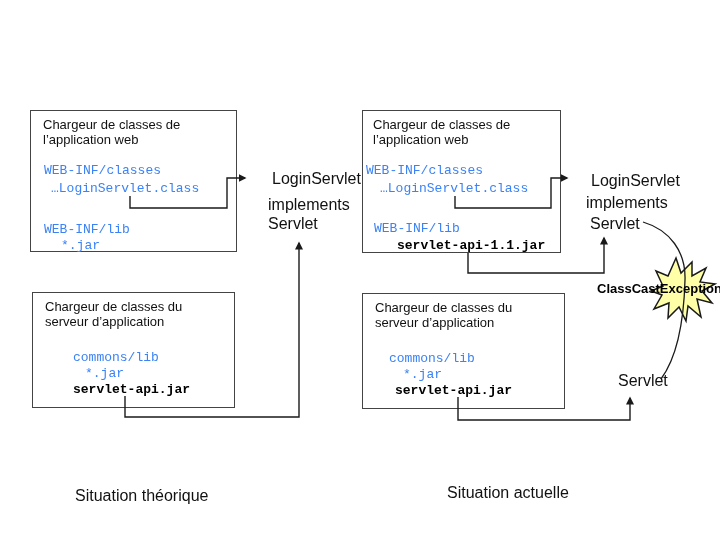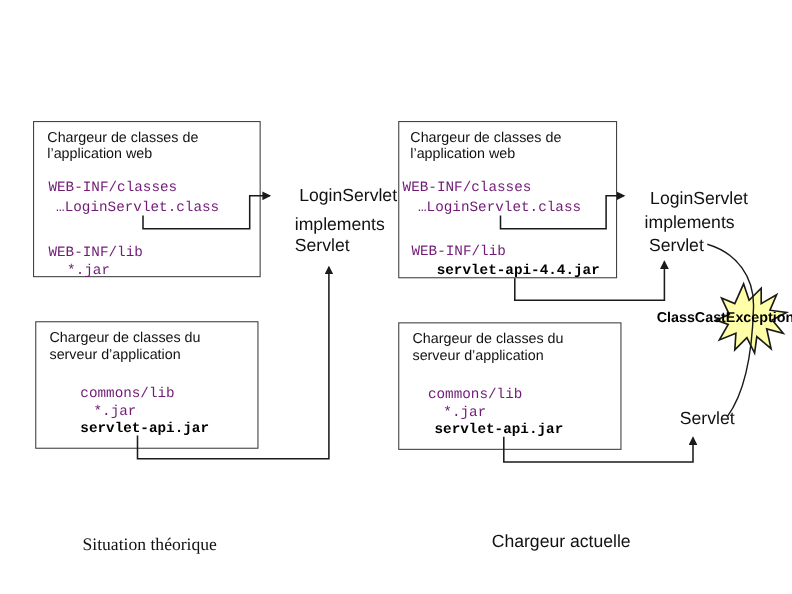--- a/index.html
+++ b/index.html
@@ -9,21 +9,21 @@
   }
   .box{
     position:absolute;background:#fff;border:1.5px solid #444;box-sizing:border-box;
   }
   .box-title{
     position:absolute;font-size:13px;line-height:15px;color:#111;
     white-space:nowrap;
   }
   .mono{
     position:absolute;font-family:"Liberation Mono","DejaVu Sans Mono",monospace;
-    font-size:13px;line-height:15px;color:#701a75;white-space:pre;
+    font-size:13px;line-height:15px;color:#3b82f6;white-space:pre;
   }
   .mono.bold{font-weight:bold;color:#000;}
   .lbl{position:absolute;font-size:16px;line-height:18px;color:#111;white-space:nowrap;margin-left:16px;}
   .caption{position:absolute;font-size:16px;color:#111;white-space:nowrap;}
   .exception{
     position:absolute;font-size:13px;font-weight:bold;color:#000;white-space:nowrap;z-index:5;
   }
   #connector-layer{position:absolute;left:0;top:0;z-index:3;pointer-events:none;}
 </style>
 </head>
@@ -43,47 +43,47 @@
   <div class="box-title" style="left:12px;top:21px;">serveur d’application</div>
   <div class="mono" style="left:40px;top:57px;">commons/lib</div>
   <div class="mono" style="left:52px;top:73px;">*.jar</div>
   <div class="mono bold" style="left:40px;top:89px;">servlet-api.jar</div>
 </div>
 
 <div class="lbl" style="left:256px;top:170px;">LoginServlet</div>
 <div class="lbl" style="left:252px;top:196px;">implements</div>
 <div class="lbl" style="left:252px;top:215px;">Servlet</div>
 
-<div class="caption" style="left:75px;top:487px;font-family:Liberation Serif, serif;">Situation théorique</div>
+<div class="caption" style="left:75px;top:487px;">Situation théorique</div>
 
 <div class="box" style="left:362px;top:110px;width:199px;height:143px;">
   <div class="box-title" style="left:10px;top:6px;">Chargeur de classes de</div>
   <div class="box-title" style="left:10px;top:21px;">l’application web</div>
   <div class="mono" style="left:3px;top:52px;">WEB-INF/classes</div>
   <div class="mono" style="left:17px;top:70px;">…LoginServlet.class</div>
   <div class="mono" style="left:11px;top:110px;">WEB-INF/lib</div>
-  <div class="mono bold" style="left:34px;top:127px;">servlet-api-4.4.jar</div>
+  <div class="mono bold" style="left:34px;top:127px;">servlet-api-1.1.jar</div>
 </div>
 
 <div class="box" style="left:362px;top:293px;width:203px;height:116px;">
   <div class="box-title" style="left:12px;top:6px;">Chargeur de classes du</div>
   <div class="box-title" style="left:12px;top:21px;">serveur d’application</div>
   <div class="mono" style="left:26px;top:57px;">commons/lib</div>
   <div class="mono" style="left:40px;top:73px;">*.jar</div>
   <div class="mono bold" style="left:32px;top:89px;">servlet-api.jar</div>
 </div>
 
 <div class="lbl" style="left:575px;top:172px;">LoginServlet</div>
 <div class="lbl" style="left:570px;top:194px;">implements</div>
 <div class="lbl" style="left:574px;top:215px;">Servlet</div>
 <div class="lbl" style="left:602px;top:372px;">Servlet</div>
 
 <div class="exception" style="left:581px;top:281px;margin-left:16px;">ClassCastException</div>
 
-<div class="caption" style="left:447px;top:484px;">Chargeur actuelle</div>
+<div class="caption" style="left:447px;top:484px;">Situation actuelle</div>
 
 <svg id="connector-layer" width="720" height="540" viewBox="0 0 720 540">
   <defs>
     <marker id="arrow" markerWidth="9" markerHeight="8" refX="6.5" refY="4" orient="auto" markerUnits="userSpaceOnUse">
       <path d="M0,0 L8,4 L0,8 z" fill="#1a1a1a"></path>
     </marker>
   </defs>
 
   <polygon stroke="#1a1a1a" stroke-width="1.5" stroke-linejoin="miter" points="676,258 681,273 692,262 692,276 706,268 700,282 715,284 702,291
                    712,303 697,299 701,317 688,306 686,321 679,307 668,318 669,303

